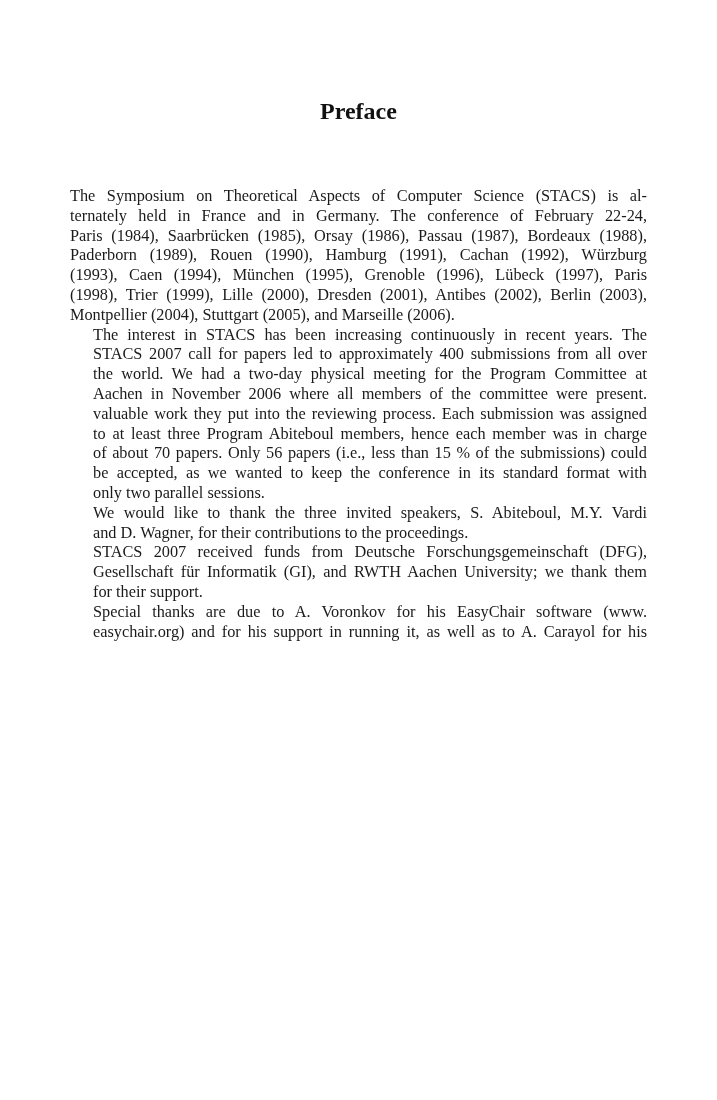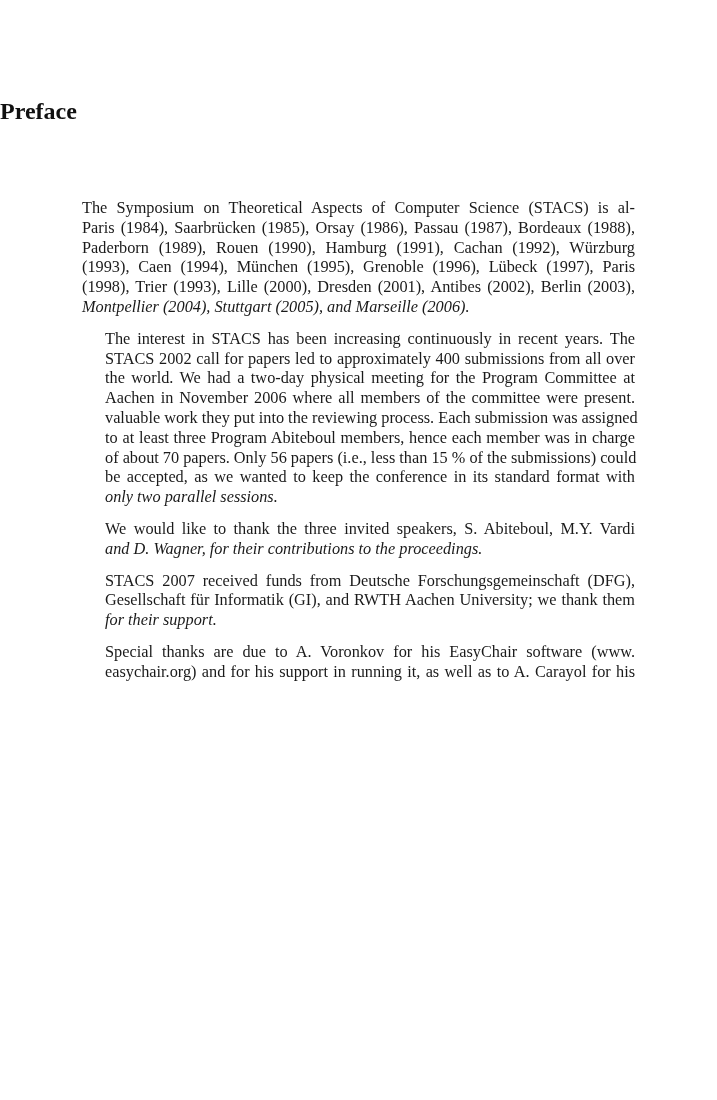--- a/index.html
+++ b/index.html
@@ -13,71 +13,71 @@
       position: relative;
       overflow: hidden;
       font-family: "Liberation Serif", "DejaVu Serif", serif;
       color: #1a1a1a;
     }
     .page-title {
       position: absolute;
       top: 80px;
       left: 0;
       width: 717px;
-      text-align: left;
+      text-align: center;
       font-size: 24px;
       font-weight: bold;
       line-height: 30px;
       color: #111;
     }
     .body-text {
       position: absolute;
       top: 186px;
       left: 70px;
       width: 577px;
       font-size: 16.3px;
       line-height: 19.8px;
     }
     .para {
-      margin: 12px;
+      margin: 0;
       text-align: justify;
       text-align-last: left;
       hyphens: manual;
     }
     .para + .para {
       text-indent: 23px;
     }
     .line {
       display: block;
       text-align: justify;
       text-align-last: justify;
       white-space: nowrap;
     }
     .line.last {
       text-align-last: left;
-      font-style: italic;
     }
   </style>
 </head>
 <body>
 
 <h1 class="page-title">Preface</h1>
 
 <div class="body-text">
   <p class="para">
     <span class="line">The Symposium on Theoretical Aspects of Computer Science (STACS) is al-</span>
+    <span class="line">ternately held in France and in Germany. The conference of February 22-24,</span>
     <span class="line">Paris (1984), Saarbrücken (1985), Orsay (1986), Passau (1987), Bordeaux (1988),</span>
     <span class="line">Paderborn (1989), Rouen (1990), Hamburg (1991), Cachan (1992), Würzburg</span>
     <span class="line">(1993), Caen (1994), München (1995), Grenoble (1996), Lübeck (1997), Paris</span>
-    <span class="line">(1998), Trier (1993), Lille (2000), Dresden (2001), Antibes (2002), Berlin (2003),</span>
+    <span class="line">(1998), Trier (1999), Lille (2000), Dresden (2001), Antibes (2002), Berlin (2003),</span>
     <span class="line last">Montpellier (2004), Stuttgart (2005), and Marseille (2006).</span>
   </p>
   <p class="para">
     <span class="line">The interest in STACS has been increasing continuously in recent years. The</span>
-    <span class="line">STACS 2002 call for papers led to approximately 400 submissions from all over</span>
+    <span class="line">STACS 2007 call for papers led to approximately 400 submissions from all over</span>
     <span class="line">the world. We had a two-day physical meeting for the Program Committee at</span>
     <span class="line">Aachen in November 2006 where all members of the committee were present.</span>
     <span class="line">valuable work they put into the reviewing process. Each submission was assigned</span>
     <span class="line">to at least three Program Abiteboul members, hence each member was in charge</span>
     <span class="line">of about 70 papers. Only 56 papers (i.e., less than 15 % of the submissions) could</span>
     <span class="line">be accepted, as we wanted to keep the conference in its standard format with</span>
     <span class="line last">only two parallel sessions.</span>
   </p>
   <p class="para">
     <span class="line">We would like to thank the three invited speakers, S. Abiteboul, M.Y. Vardi</span>

